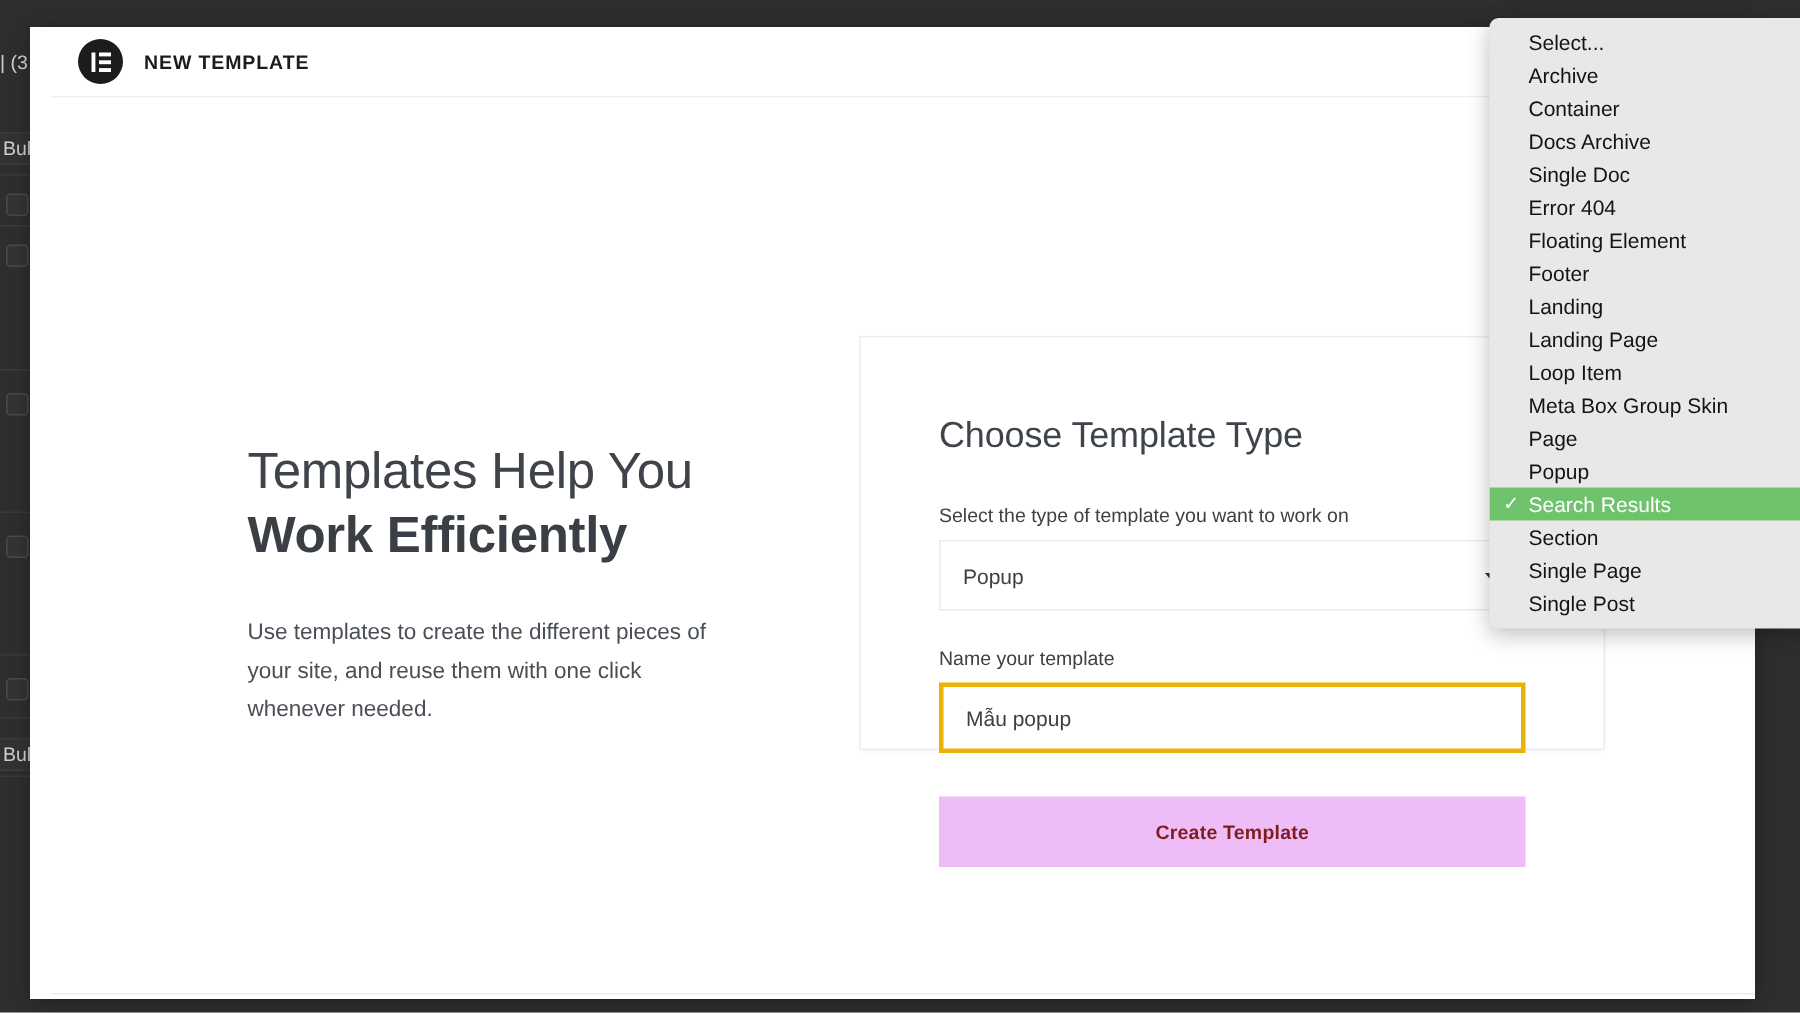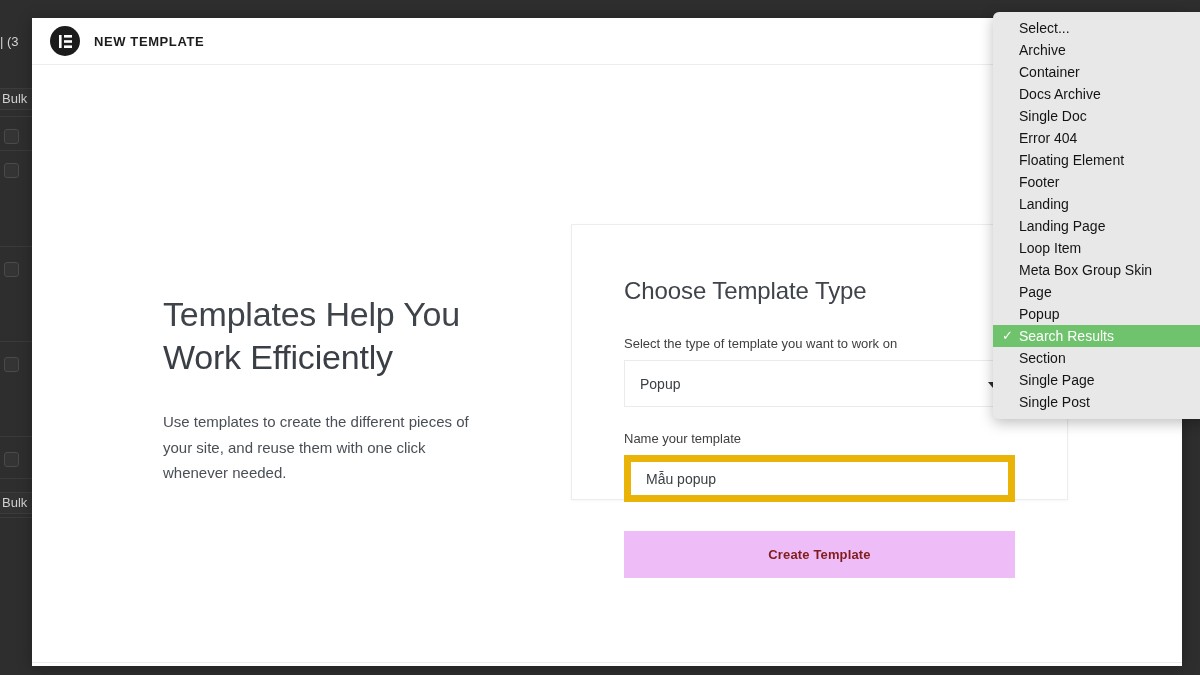--- a/index.html
+++ b/index.html
@@ -64,27 +64,28 @@
     left: 0px;
     top: 34px;
     font-size: 13px;
     color: #d2d2d2;
     white-space: nowrap;
   }
 
   
   .modal {
     position: absolute;
-    left: 32px;
+    left: 20px;
     top: 18px;
     width: 1150px;
     height: 648px;
     background: #ffffff;
     box-shadow: 0 2px 14px rgba(0,0,0,0.28);
     overflow: hidden;
+    padding-left: 14px;
   }
   .modal-header {
     height: 47px;
     border-bottom: 1px solid #eceded;
     display: flex;
     align-items: center;
     padding-left: 18px;
     background: #ffffff;
   }
   .logo-circle {
@@ -129,21 +130,21 @@
   }
   .hero h1 {
     margin: 0;
     font-size: 34px;
     line-height: 43px;
     color: #3f444b;
     font-weight: normal;
     letter-spacing: -0.2px;
   }
   .hero h1 .strong {
-    font-weight: normal;
+    font-weight: bold;
     color: #3a3f46;
     display: block;
   }
   .hero p {
     margin: 30px 0 0 0;
     font-size: 15px;
     line-height: 25.5px;
     color: #4a4f56;
   }
 
@@ -197,21 +198,21 @@
     margin-top: -2px;
     width: 0; height: 0;
     border-left: 5px solid transparent;
     border-right: 5px solid transparent;
     border-top: 6px solid #2b2b2b;
   }
 
   .text-input {
     margin-top: 9px;
     height: 47px;
-    border: 7px solid #eab308;
+    border: 3px solid #eab308;
     background: #ffffff;
     display: flex;
     align-items: center;
     padding: 0 15px;
     cursor: text;
   }
   .text-input .value {
     font-size: 14px;
     color: #3b4046;
   }

